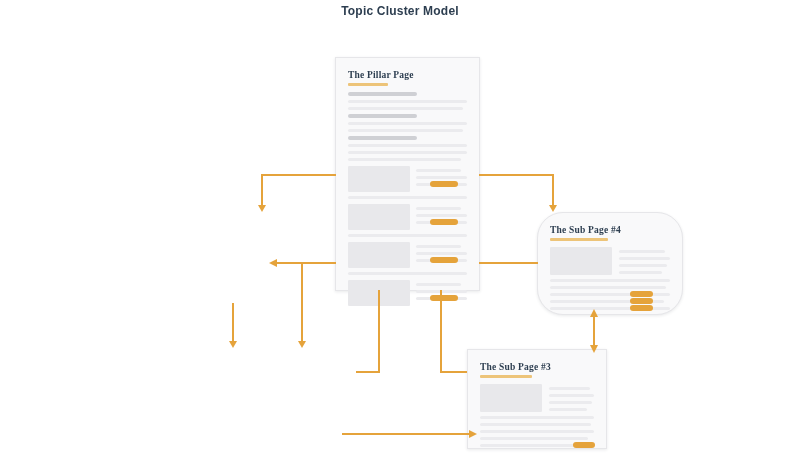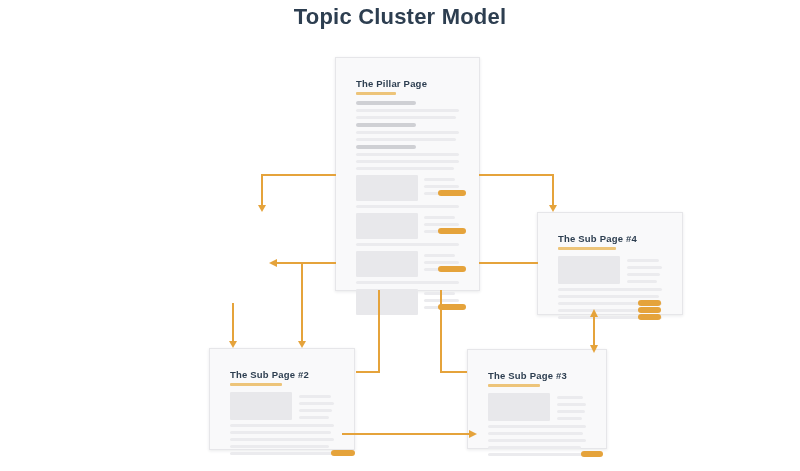--- a/index.html
+++ b/index.html
@@ -1,29 +1,29 @@
 <!DOCTYPE html>
 <html><head>
 <meta charset="utf-8">
 <style>
   html,body { margin:0; padding:0; background:#ffffff; }
   body { font-family:"Liberation Sans", sans-serif; }
   .stage { position:relative; width:800px; height:471px; background:#ffffff; overflow:hidden; }
 
   .page-title {
     position:absolute; top:4px; left:0; width:100%;
-    text-align:center; font-size:22px; font-weight:bold;
+    text-align:center; font-size:12px; font-weight:bold;
     color:#2d3e50; letter-spacing:.2px;
   }
 
   .card {
     position:absolute; box-sizing:border-box;
     background:#f9f9fa; border:1px solid #e6e6e9;
     box-shadow:0 1px 3px rgba(40,45,60,.10);
-    padding:20px; z-index:1;
+    padding:12px; z-index:1;font-family:Liberation Serif, serif;
   }
   .card-title {
     font-size:9.5px; font-weight:bold; color:#2d3e50;
     letter-spacing:.2px; white-space:nowrap;
   }
   .subtitle-bar {
     height:3px; width:52px; background:#eab659; opacity:.8;
     border-radius:1px; margin:3px 0 6px 0;
   }
   .line { height:3px; background:#ebebee; border-radius:1.5px; margin-top:4px; }
@@ -37,21 +37,21 @@
   .media-col { flex:1; min-width:0; padding-top:1px; }
 
   .pblock { display:flex; gap:6px; margin-top:5px; }
   .pblock .pcol { flex:1; min-width:0; padding-top:1px; }
 
   
   #card-pillar { left:335px; top:57px;  width:145px; height:234px; }
   #card-sub1   { left:130px; top:212px; width:139px; height:100px; }
   #card-sub2   { left:209px; top:348px; width:146px; height:102px; }
   #card-sub3   { left:467px; top:349px; width:140px; height:100px; }
-  #card-sub4   { left:537px; top:212px; width:146px; height:103px; }
+  #card-sub4   { left:537px; top:212px; width:146px; height:103px;border-radius:26px; }
 
   svg.connectors {
     position:absolute; left:0; top:0; width:800px; height:471px;
     z-index:5; pointer-events:none;
   }
   svg.connectors path { stroke:#e5a33b; stroke-width:2; fill:none; }
   svg.connectors polygon { fill:#e5a33b; stroke:none; }
 </style>
 </head>
 <body>
@@ -117,40 +117,20 @@
         <div class="line" style="margin-top:2px;width:88%"></div>
         <div class="line"></div>
         <div class="line pillline">
             <span class="pill" style="left:14px"></span>
           </div>
       </div>
     </div>
   </div>
 
 
-  <div class="card" id="card-sub2">
-    <div class="card-title">The Sub Page #2</div>
-    <div class="subtitle-bar"></div>
-    <div class="media-row">
-      <div class="imgbox" style="width:62px;height:28px"></div>
-      <div class="media-col">
-        <div class="line" style="margin-top:2px;width:90%"></div>
-        <div class="line"></div>
-        <div class="line" style="width:95%"></div>
-        <div class="line" style="width:85%"></div>
-      </div>
-    </div>
-    <div class="line"></div>
-    <div class="line" style="width:97%"></div>
-    <div class="line"></div>
-    <div class="line" style="width:95%"></div>
-    <div class="line pillline">
-        <span class="pill" style="left:101px;width:24px"></span>
-      </div>
-  </div>
 
   <div class="card" id="card-sub3">
     <div class="card-title">The Sub Page #3</div>
     <div class="subtitle-bar"></div>
     <div class="media-row">
       <div class="imgbox" style="width:62px;height:28px"></div>
       <div class="media-col">
         <div class="line" style="margin-top:2px;width:90%"></div>
         <div class="line"></div>
         <div class="line" style="width:95%"></div>

